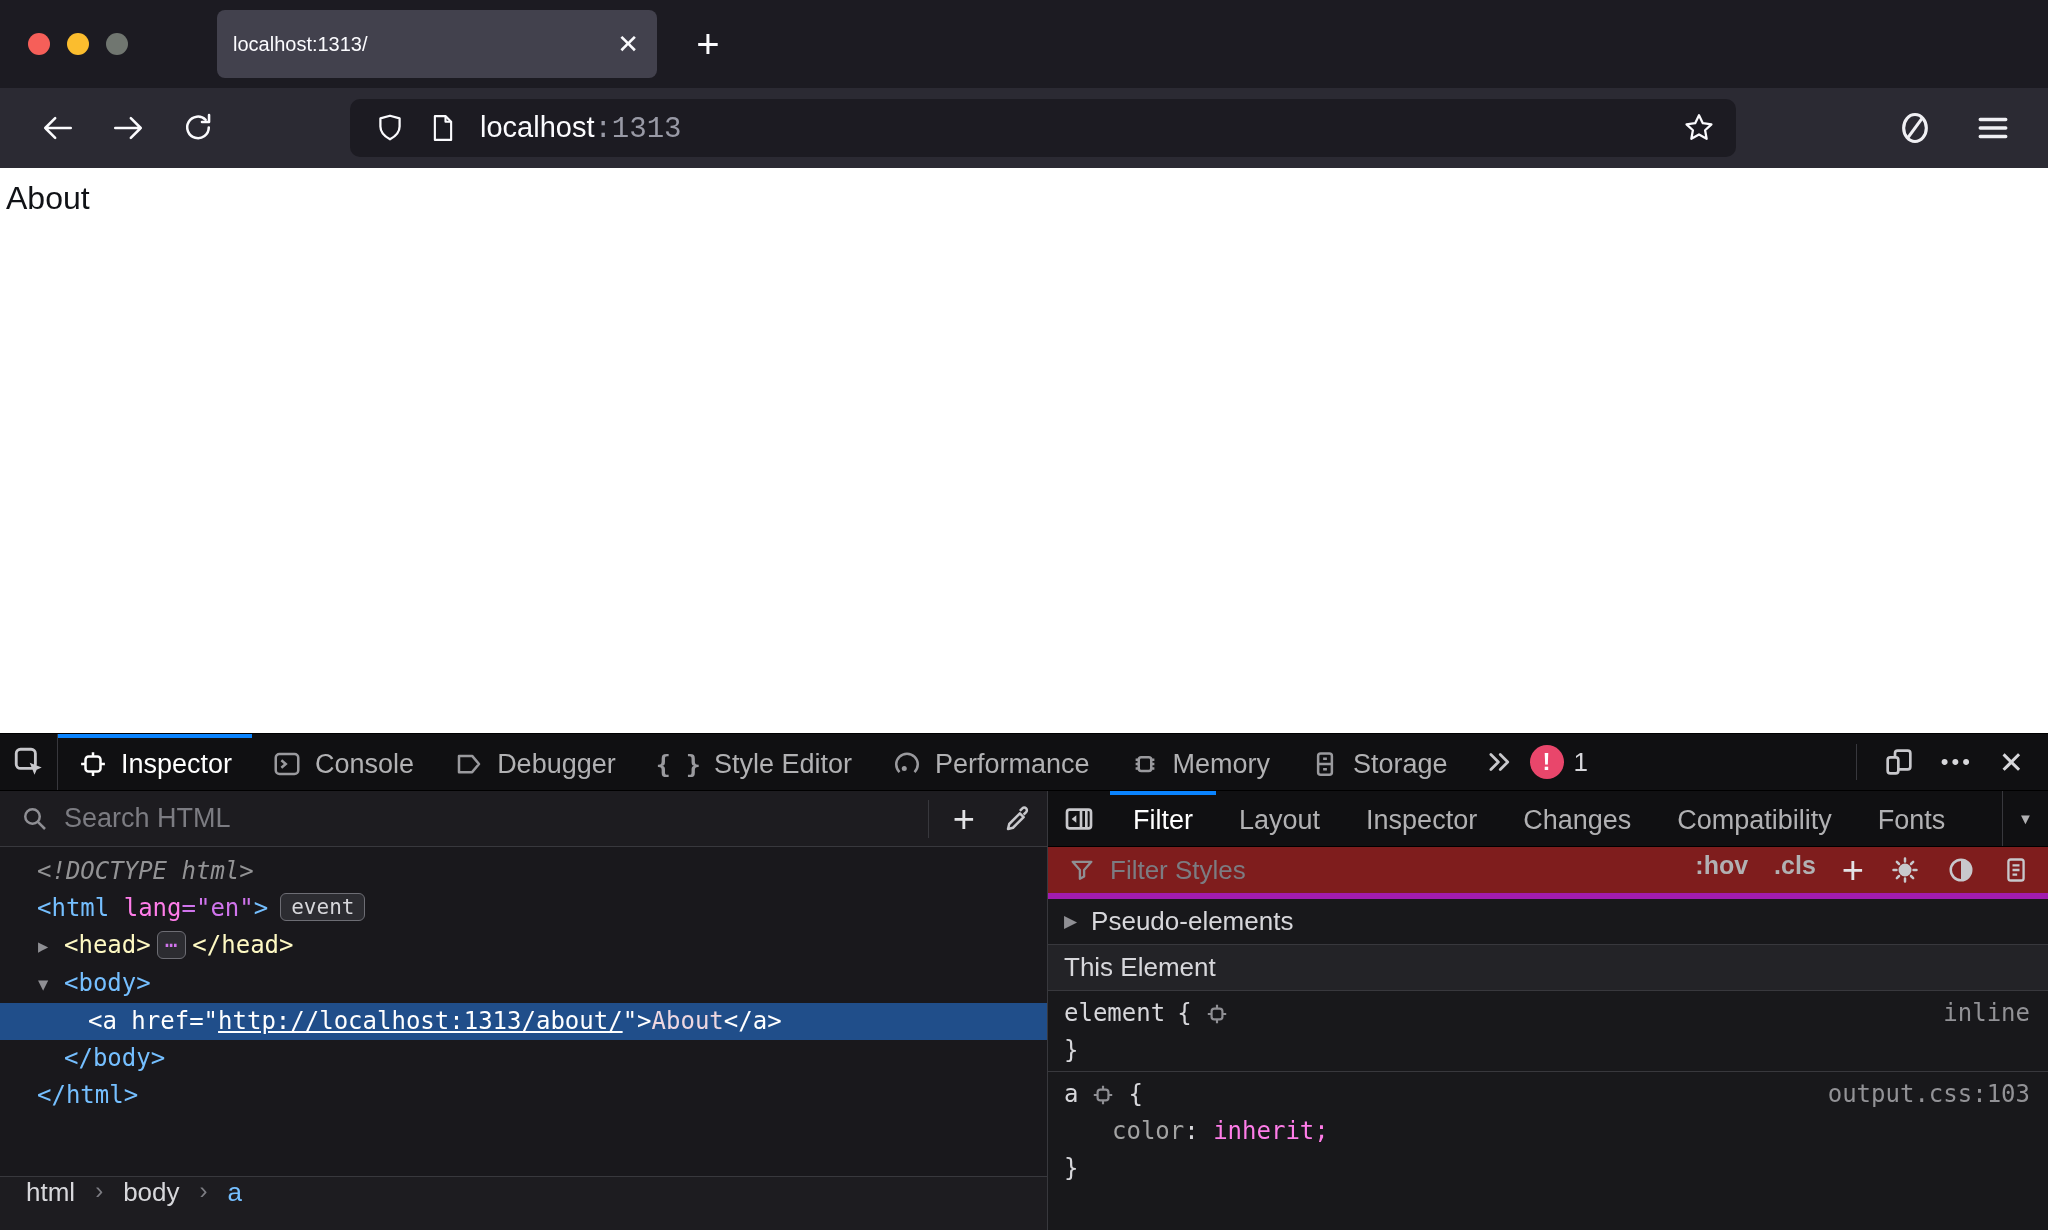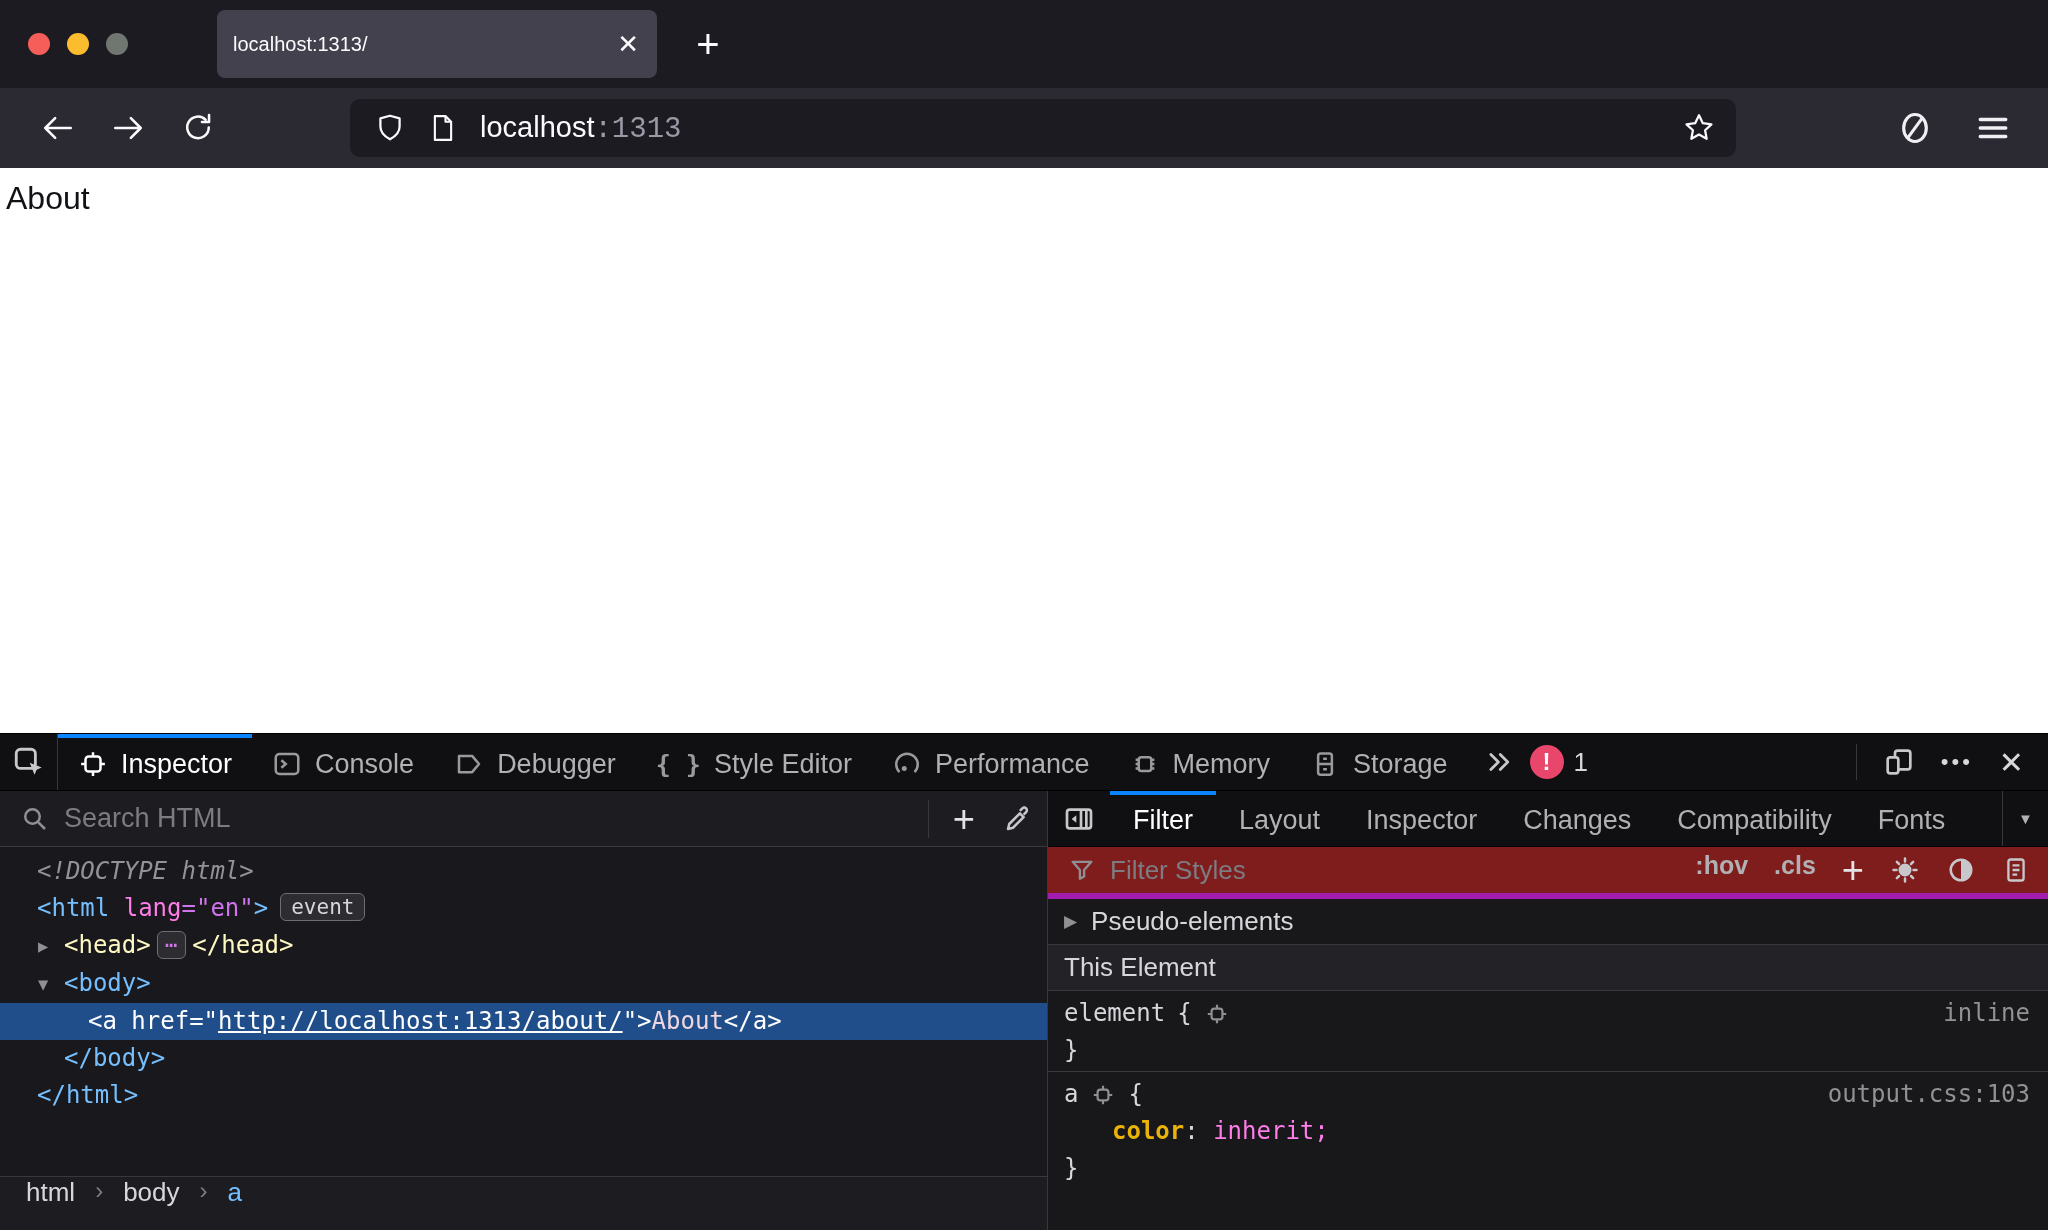--- a/index.html
+++ b/index.html
@@ -109,21 +109,21 @@
     border-bottom:1px solid #38383d; font-size:26px; color:#d7d7db; }
   .section-header { height:46px; display:flex; align-items:center; padding-left:16px; background:#232327;
     border-bottom:1px solid #38383d; font-size:26px; color:#d7d7db; }
 
   .rule { font-family:"DejaVu Sans Mono", monospace; font-size:24px; line-height:37px; padding:4px 18px 2px 16px; }
   .rule + .rule { border-top:1px solid #38383d; }
   .rule-head { display:flex; align-items:center; gap:12px; }
   .rule-loc { margin-left:auto; color:#929296; }
   .sel { color:#d7d7db; }
   .prop-line { padding-left:48px; white-space:nowrap; }
-  .prop { color:#eab308;font-weight:bold; } .pval { color:#ff7de9; } .punct { color:#d7d7db; }
+  .prop { color:#a3a3a3; } .pval { color:#ff7de9; } .punct { color:#d7d7db; }
   .expander { display:inline-block; color:#8f8f94; font-size:16px; margin:0 8px 0 10px; vertical-align:2px; }
   .target-icn { color:#8f8f94; }
 </style>
 </head>
 <body>
 
 <div class="titlebar">
   <div class="traffic">
     <div class="light red"></div>
     <div class="light yellow"></div>

